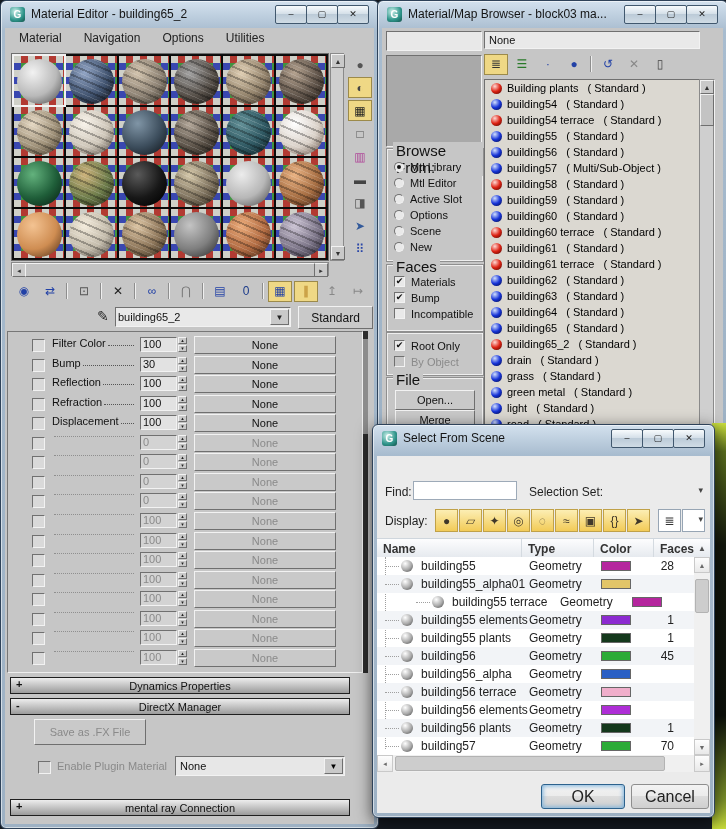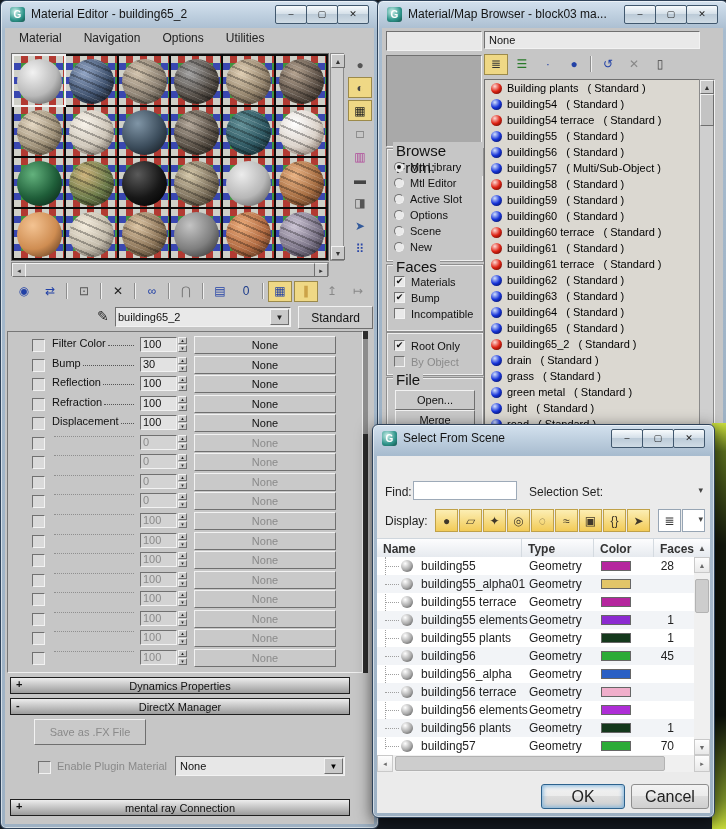--- a/index.html
+++ b/index.html
@@ -866,21 +866,21 @@
             <span class="tfaces">28</span>
           </div>
           <div class="trow alt" style="top: 18px;">
             <span class="tree"></span>
             <span class="gsph"></span>
             <span class="tname">building55_alpha01</span>
             <span class="ttype">Geometry</span>
             <span class="tswatch" style="background: rgb(226, 197, 104);"></span>
             <span class="tfaces"></span>
           </div>
-          <div class="trow" style="top: 36px;">
+          <div class="trow" style="top: 36px; margin-left: 31px;">
             <span class="tree"></span>
             <span class="gsph"></span>
             <span class="tname">building55 terrace</span>
             <span class="ttype">Geometry</span>
             <span class="tswatch" style="background: rgb(181, 38, 158);"></span>
             <span class="tfaces"></span>
           </div>
           <div class="trow alt" style="top: 54px;">
             <span class="tree"></span>
             <span class="gsph"></span>

